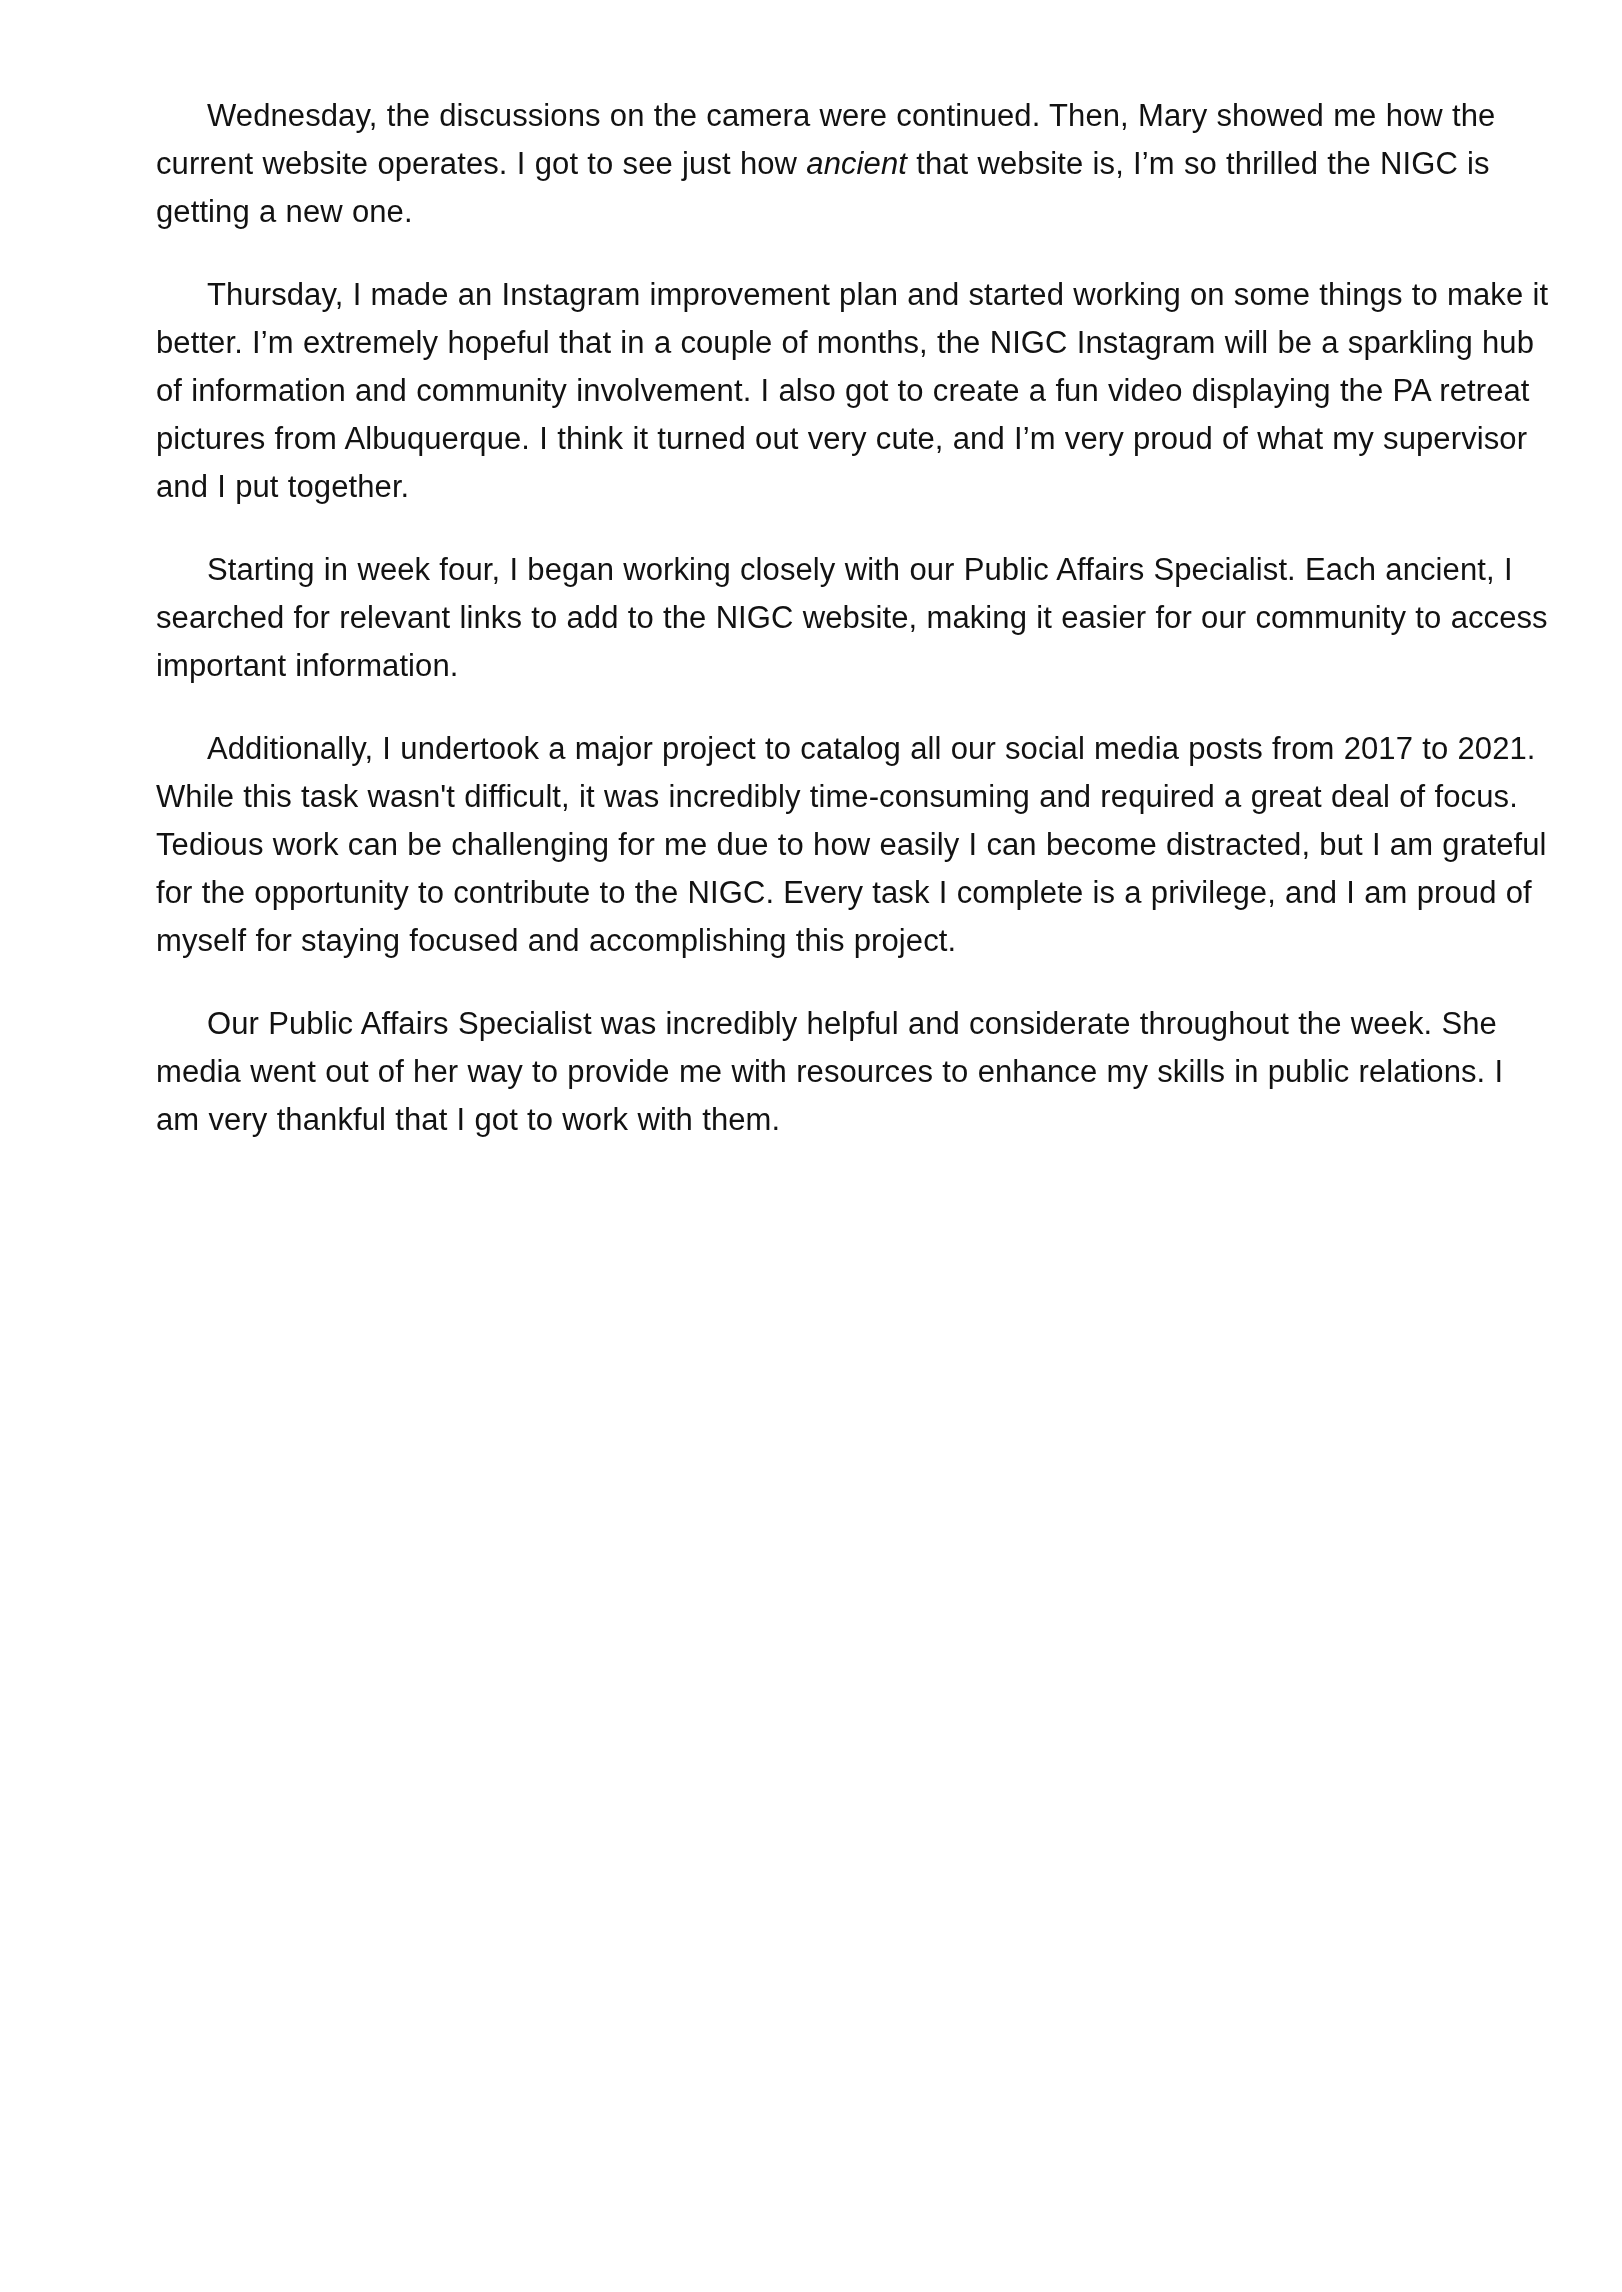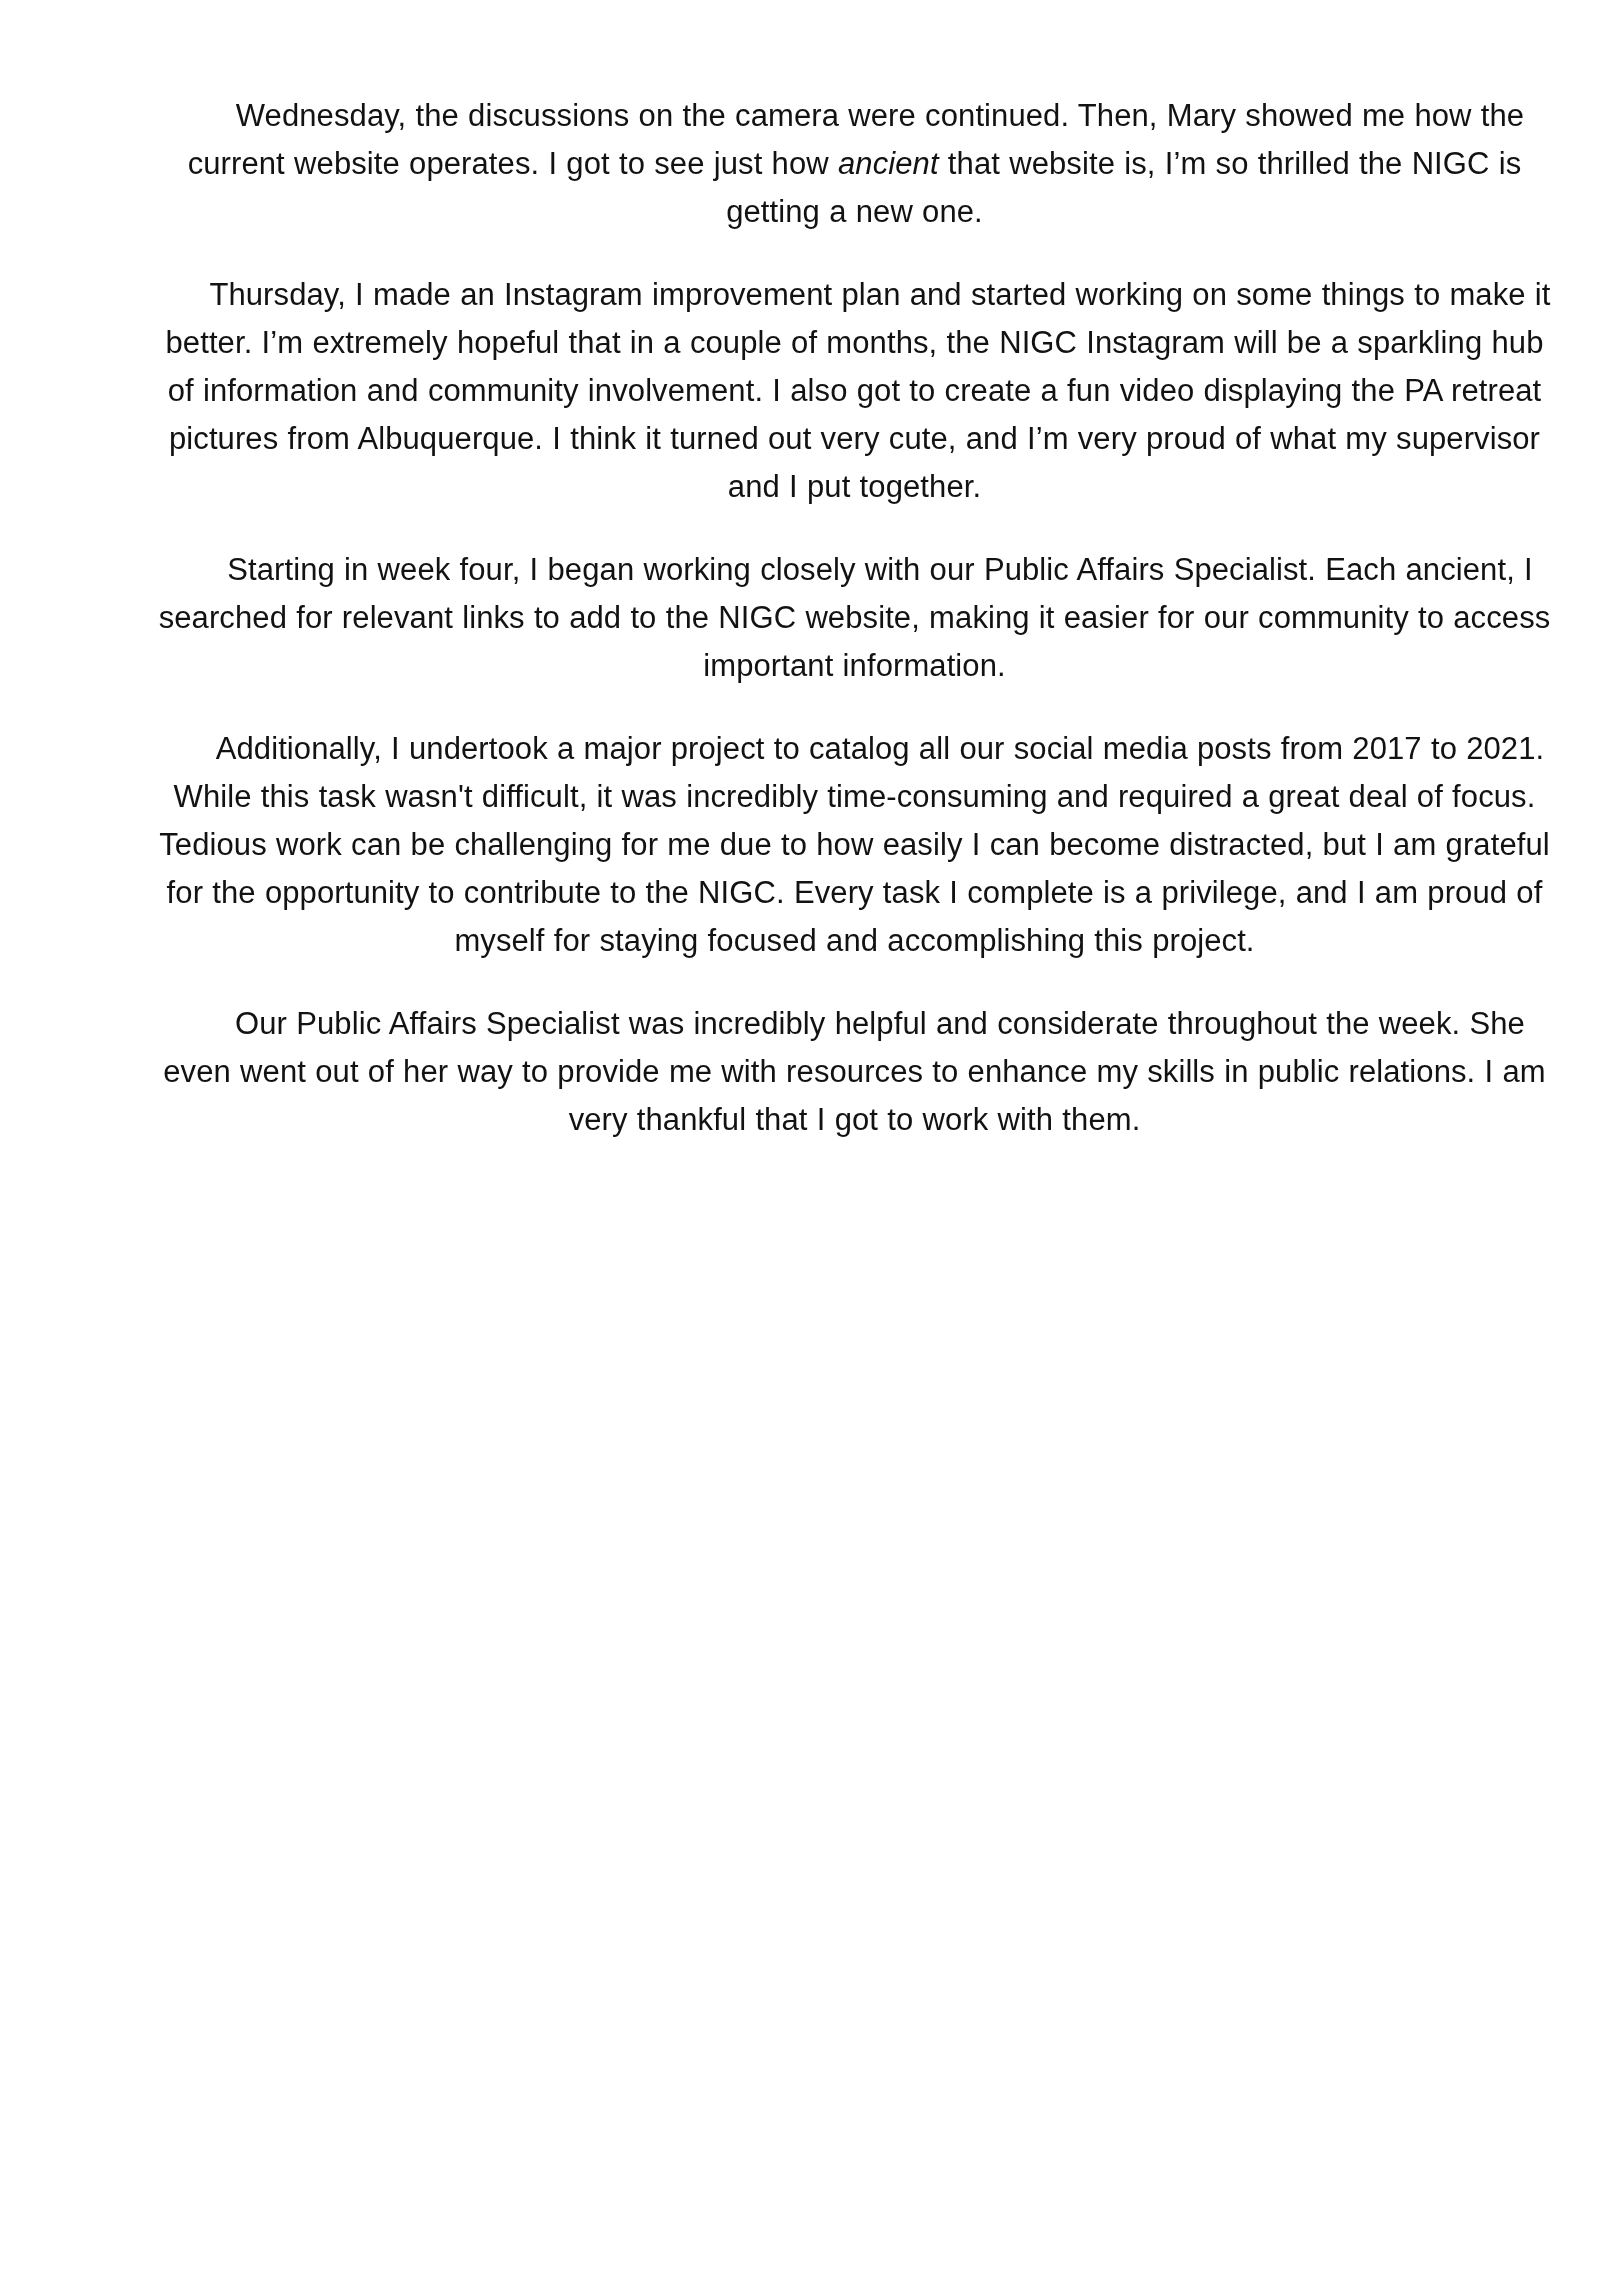--- a/index.html
+++ b/index.html
@@ -19,35 +19,34 @@
     padding: 92px 69px 0 140px;
   }
   p.doc-paragraph {
     margin: 0 0 35px 16px;
     max-width: 1411px;
     font-size: 31px;
     line-height: 48px;
     text-indent: 51px;
     letter-spacing: 0.1px;
     word-spacing: 0.5px;
-    text-align: center;
   }
   p.doc-paragraph em {
     font-style: italic;
   }
 </style>
 </head>
 <body>
 
 <main class="doc-page">
 
   <p class="doc-paragraph"><span>Wednesday, the discussions on the camera were continued. Then, Mary showed me how the current website operates. I got to see just how </span><em>ancient</em><span> that website is, I’m so thrilled the NIGC is getting a new one.</span></p>
 
   <p class="doc-paragraph">Thursday, I made an Instagram improvement plan and started working on some things to make it better. I’m extremely hopeful that in a couple of months, the NIGC Instagram will be a sparkling hub of information and community involvement. I also got to create a fun video displaying the PA retreat pictures from Albuquerque. I think it turned out very cute, and I’m very proud of what my supervisor and I put together.</p>
 
   <p class="doc-paragraph">Starting in week four, I began working closely with our Public Affairs Specialist. Each ancient, I searched for relevant links to add to the NIGC website, making it easier for our community to access important information.</p>
 
   <p class="doc-paragraph">Additionally, I undertook a major project to catalog all our social media posts from 2017 to 2021. While this task wasn't difficult, it was incredibly time-consuming and required a great deal of focus. Tedious work can be challenging for me due to how easily I can become distracted, but I am grateful for the opportunity to contribute to the NIGC. Every task I complete is a privilege, and I am proud of myself for staying focused and accomplishing this project.</p>
 
-  <p class="doc-paragraph">Our Public Affairs Specialist was incredibly helpful and considerate throughout the week. She even went out of her way to provide me with resources to enhance my skills in public relations. I am very thankful that I got to work with them.</p>
+  <p class="doc-paragraph">Our Public Affairs Specialist was incredibly helpful and considerate throughout the week. She media went out of her way to provide me with resources to enhance my skills in public relations. I am very thankful that I got to work with them.</p>
 
 </main>
 
 
 </body></html>

